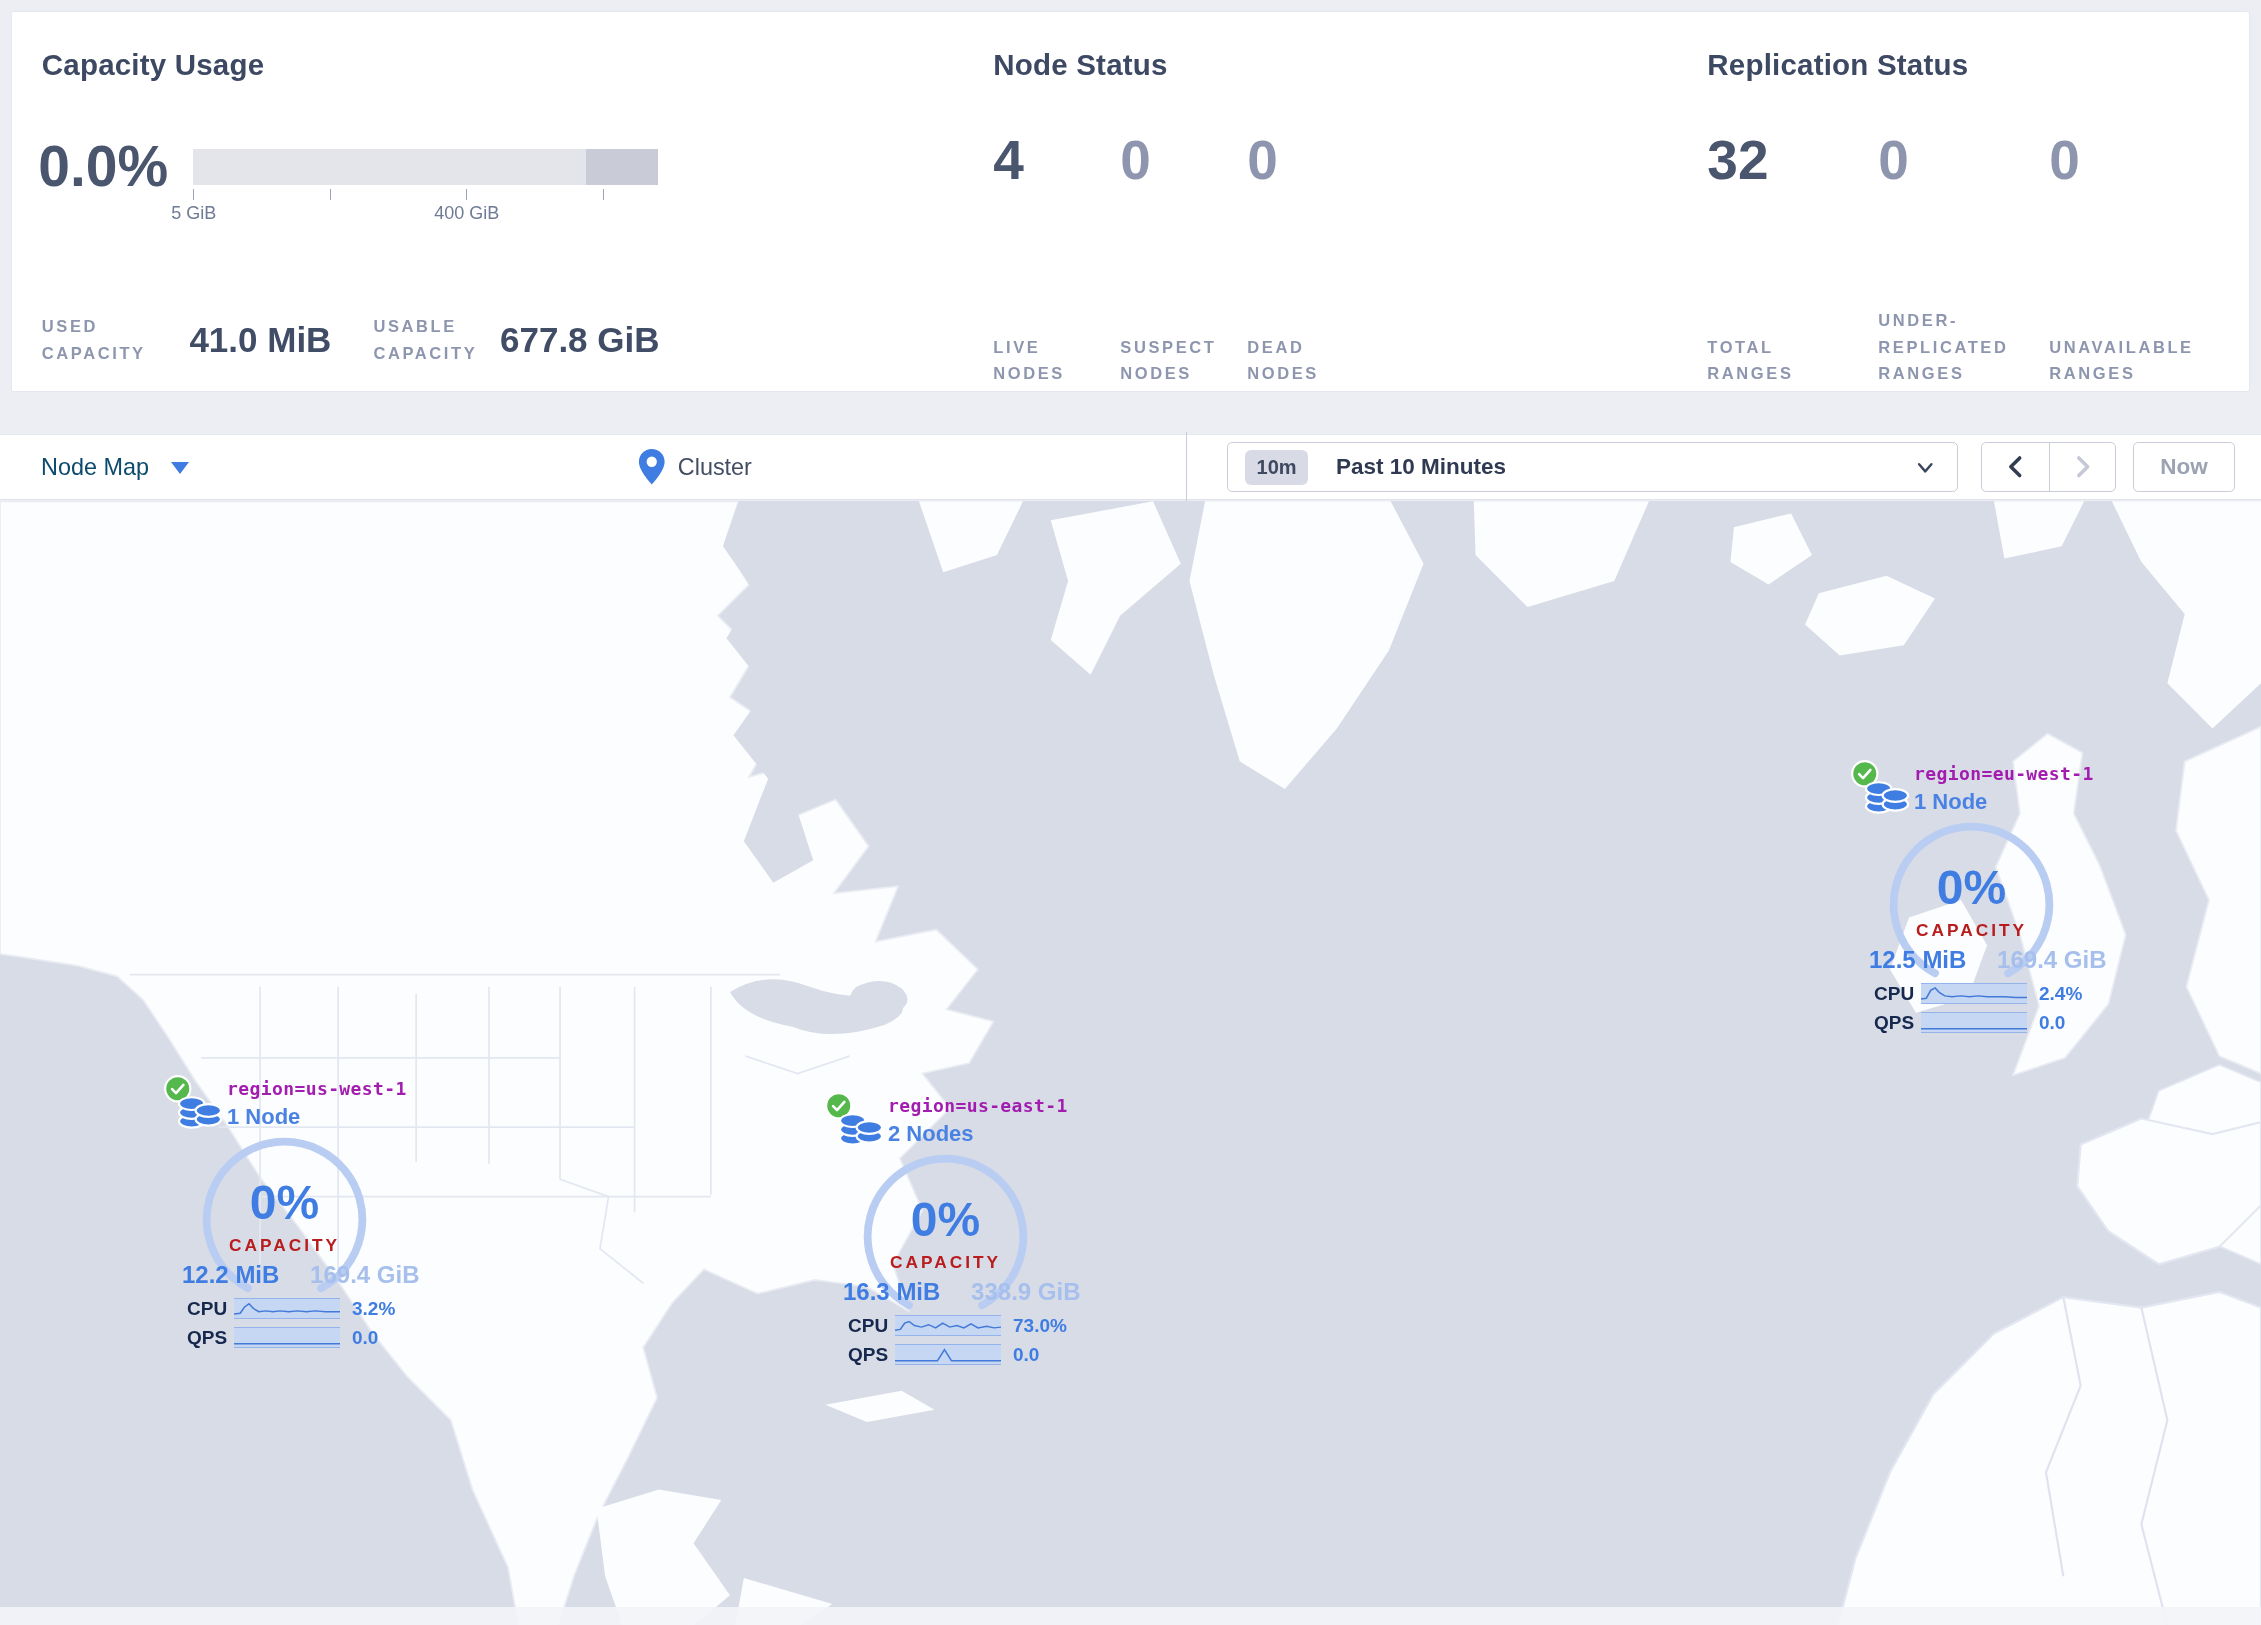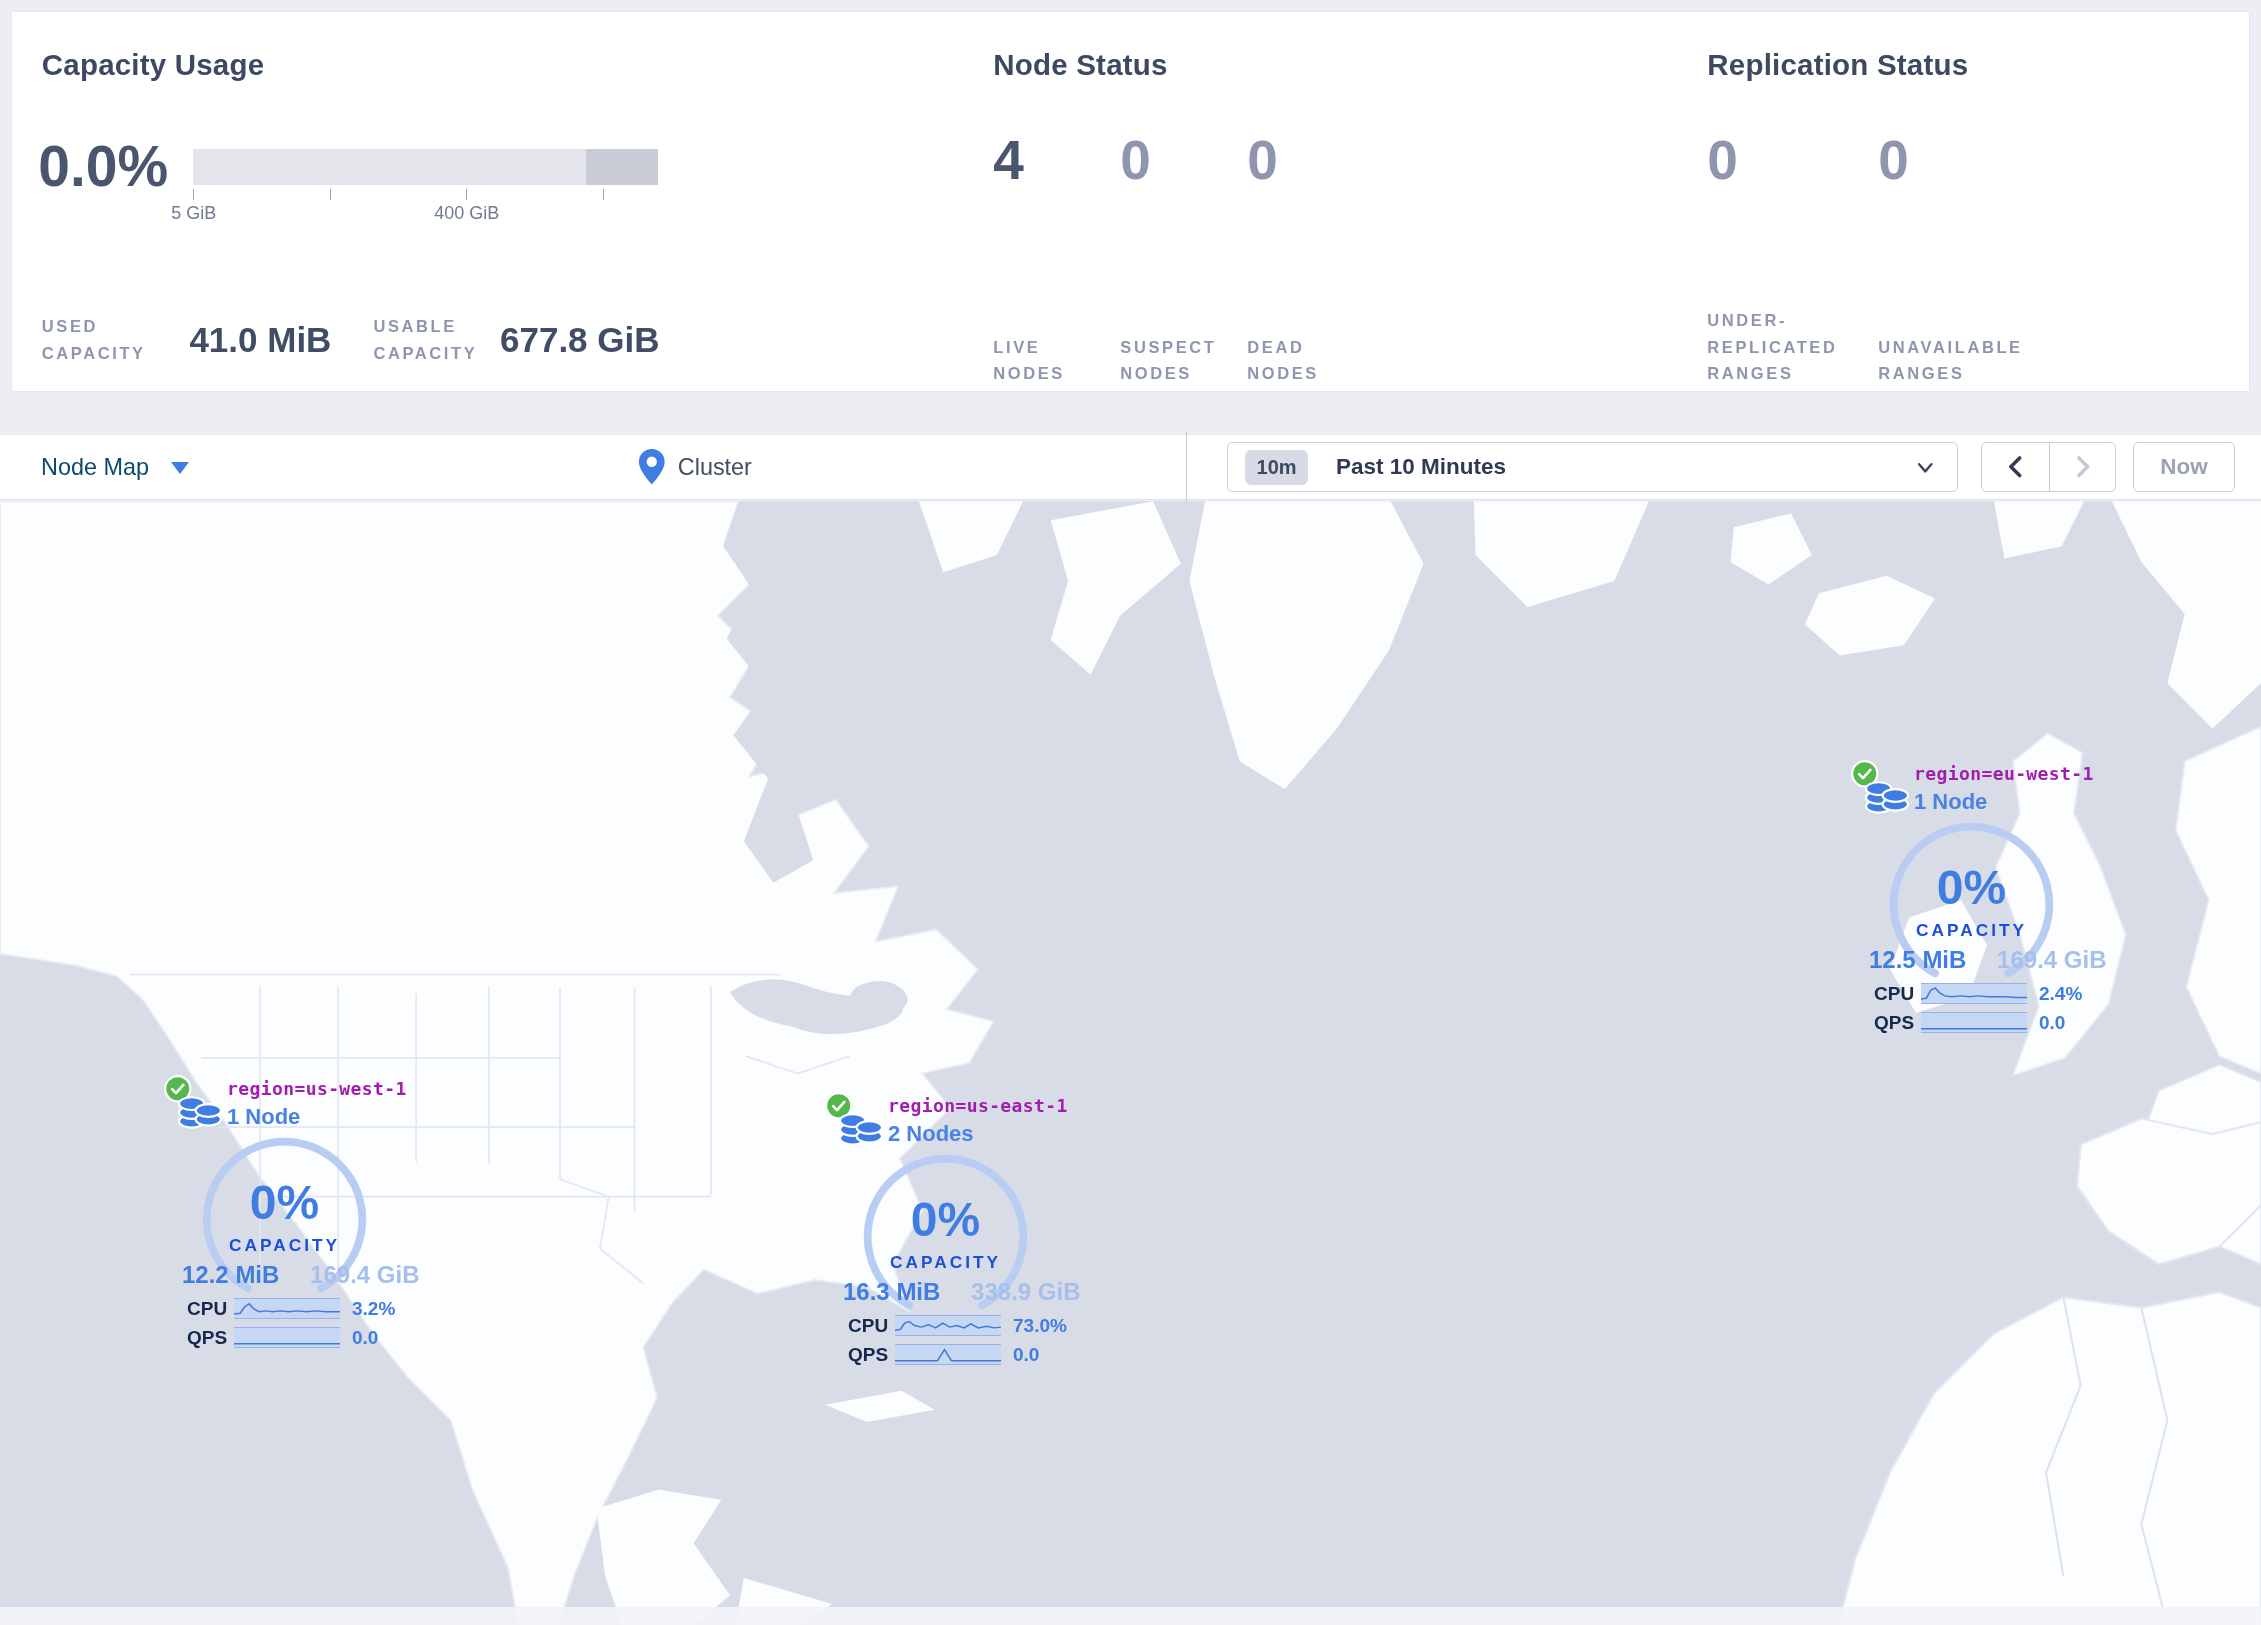--- a/index.html
+++ b/index.html
@@ -97,21 +97,21 @@
   .check-badge { position:absolute; left:0; top:0; }
   .db-icon { position:absolute; left:14px; top:12px; }
   .marker-name {
     position:absolute; left:64px; top:3.5px;
     font-family:"DejaVu Sans Mono", monospace; font-size:18px; font-weight:700;
     color:#a21caf; letter-spacing:0.4px; white-space:nowrap; cursor:pointer;
   }
   .marker-nodes { position:absolute; left:64px; top:29.5px; font-size:22px; font-weight:700; color:#4a82e4; cursor:pointer; }
   .gauge { position:absolute; left:35px; top:59px; width:173px; height:173px; }
   .gauge-pct { position:absolute; left:35px; top:101px; width:173px; text-align:center; font-size:48px; font-weight:700; color:#3f7de2; }
-  .gauge-cap { position:absolute; left:26px; top:161px; width:191px; text-align:center; font-size:17.3px; font-weight:700; letter-spacing:3px; color:#1d4ed8; }
+  .gauge-cap { position:absolute; left:26px; top:161px; width:191px; text-align:center; font-size:17.3px; font-weight:700; letter-spacing:3px; color:#b91c1c; }
   .cap-row { position:absolute; left:0px; top:187px; width:260px; display:flex; justify-content:space-between; padding:0 3.5px 0 19px; }
   .cap-used { font-size:24px; font-weight:600; color:#3f7de2; white-space:nowrap; }
   .cap-total { font-size:24px; font-weight:600; color:#a6bfec; white-space:nowrap; }
   .metric-row { position:absolute; left:0; width:277px; height:22.5px; }
   .metric-row.cpu { top:224px; }
   .metric-row.qps { top:253px; }
   .metric-label { position:absolute; left:24px; top:0; font-size:19px; font-weight:700; color:#16284d; }
   .spark { position:absolute; left:71px; top:0; width:106px; height:21px; background:#c6d7f4; border-top:1.7px solid #93b3ea; border-bottom:1.7px solid #93b3ea; }
   .spark svg { display:block; width:100%; height:100%; }
   .metric-value { position:absolute; left:189px; top:0; font-size:19px; font-weight:700; color:#3f7de2; white-space:nowrap; }
@@ -167,20 +167,24 @@
         <div class="status-col">
           <div class="big-num muted">0</div>
           <div class="stat-label">DEAD NODES</div>
         </div>
       </div>
     </div>
 
     <div class="status-block repl">
       <div class="section-title">Replication Status</div>
       <div class="status-cols">
+        <div class="status-col">
+          <div class="big-num">32</div>
+          <div class="stat-label">TOTAL RANGES</div>
+        </div>
         <div class="status-col">
           <div class="big-num muted">0</div>
           <div class="stat-label">UNDER-REPLICATED RANGES</div>
         </div>
         <div class="status-col">
           <div class="big-num muted">0</div>
           <div class="stat-label">UNAVAILABLE RANGES</div>
         </div>
       </div>
     </div>

